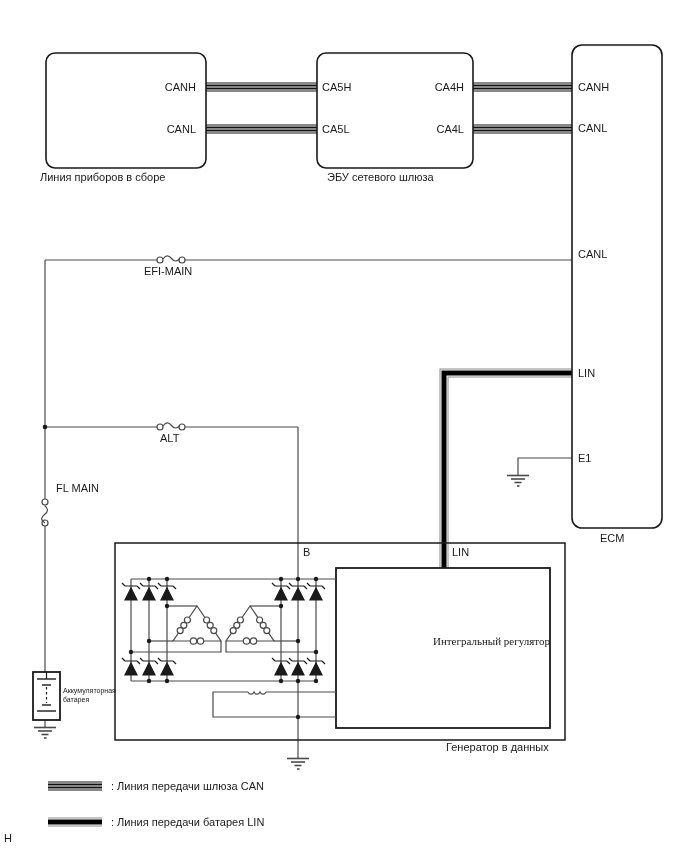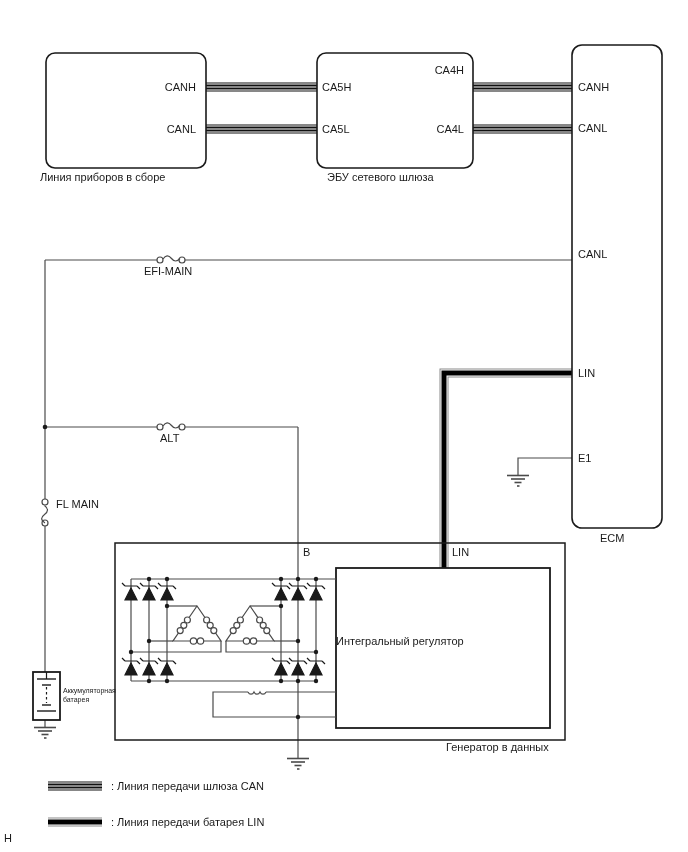--- a/index.html
+++ b/index.html
@@ -1,21 +1,21 @@
 <!DOCTYPE html>
 <html><head>
 <meta charset="utf-8">
 <style>
   html,body{margin:0;padding:0;background:#fff;}
   .canvas{position:relative;width:688px;height:852px;background:#fff;overflow:hidden;
           font-family:"Liberation Sans",sans-serif;}
   svg{position:absolute;left:0;top:0;}
   .lbl{position:absolute;font-size:11px;line-height:12px;color:#1a1a1a;white-space:nowrap;}
   .lbl.tiny{font-size:7px;line-height:9px;}
-  .lbl.center{text-align:left;}
+  .lbl.center{text-align:right;font-family:Liberation Serif, serif;}
 </style>
 </head>
 <body>
 
 <div class="canvas">
 
   <svg width="688" height="852" viewBox="0 0 688 852">
 
     <g stroke="#4a4a4a" stroke-width="1.2" fill="none">
 
@@ -238,34 +238,34 @@
       <path d="M48 822 H102" stroke="#000" stroke-width="5"></path>
     </g>
   </svg>
 
   <span class="lbl" style="right:492px;top:81px">CANH</span>
   <span class="lbl" style="right:492px;top:123px">CANL</span>
   <span class="lbl" style="left:40px;top:171px">Линия приборов в сборе</span>
 
   <span class="lbl" style="left:322px;top:81px">CA5H</span>
   <span class="lbl" style="left:322px;top:123px">CA5L</span>
-  <span class="lbl" style="right:224px;top:64px">CA4H</span>
+  <span class="lbl" style="right:224px;top:81px">CA4H</span>
   <span class="lbl" style="right:224px;top:123px">CA4L</span>
   <span class="lbl" style="left:327px;top:171px">ЭБУ сетевого шлюза</span>
 
   <span class="lbl" style="left:578px;top:81px">CANH</span>
   <span class="lbl" style="left:578px;top:122px">CANL</span>
   <span class="lbl" style="left:578px;top:248px">CANL</span>
   <span class="lbl" style="left:578px;top:367px">LIN</span>
   <span class="lbl" style="left:578px;top:452px">E1</span>
   <span class="lbl" style="left:600px;top:532px">ECM</span>
 
   <span class="lbl" style="left:144px;top:265px">EFI-MAIN</span>
   <span class="lbl" style="left:160px;top:432px">ALT</span>
-  <span class="lbl" style="left:56px;top:498px">FL MAIN</span>
+  <span class="lbl" style="left:56px;top:482px">FL MAIN</span>
 
   <span class="lbl" style="left:303px;top:546px">B</span>
   <span class="lbl" style="left:452px;top:546px">LIN</span>
   <span class="lbl center" style="left:336px;top:635px;width:214px">Интегральный регулятор</span>
   <span class="lbl" style="left:446px;top:741px">Генератор в данных</span>
 
   <span class="lbl tiny" style="left:63px;top:686px">Аккумуляторная</span>
   <span class="lbl tiny" style="left:63px;top:695px">батарея</span>
 
   <span class="lbl" style="left:111px;top:780px">: Линия передачи шлюза CAN</span>

